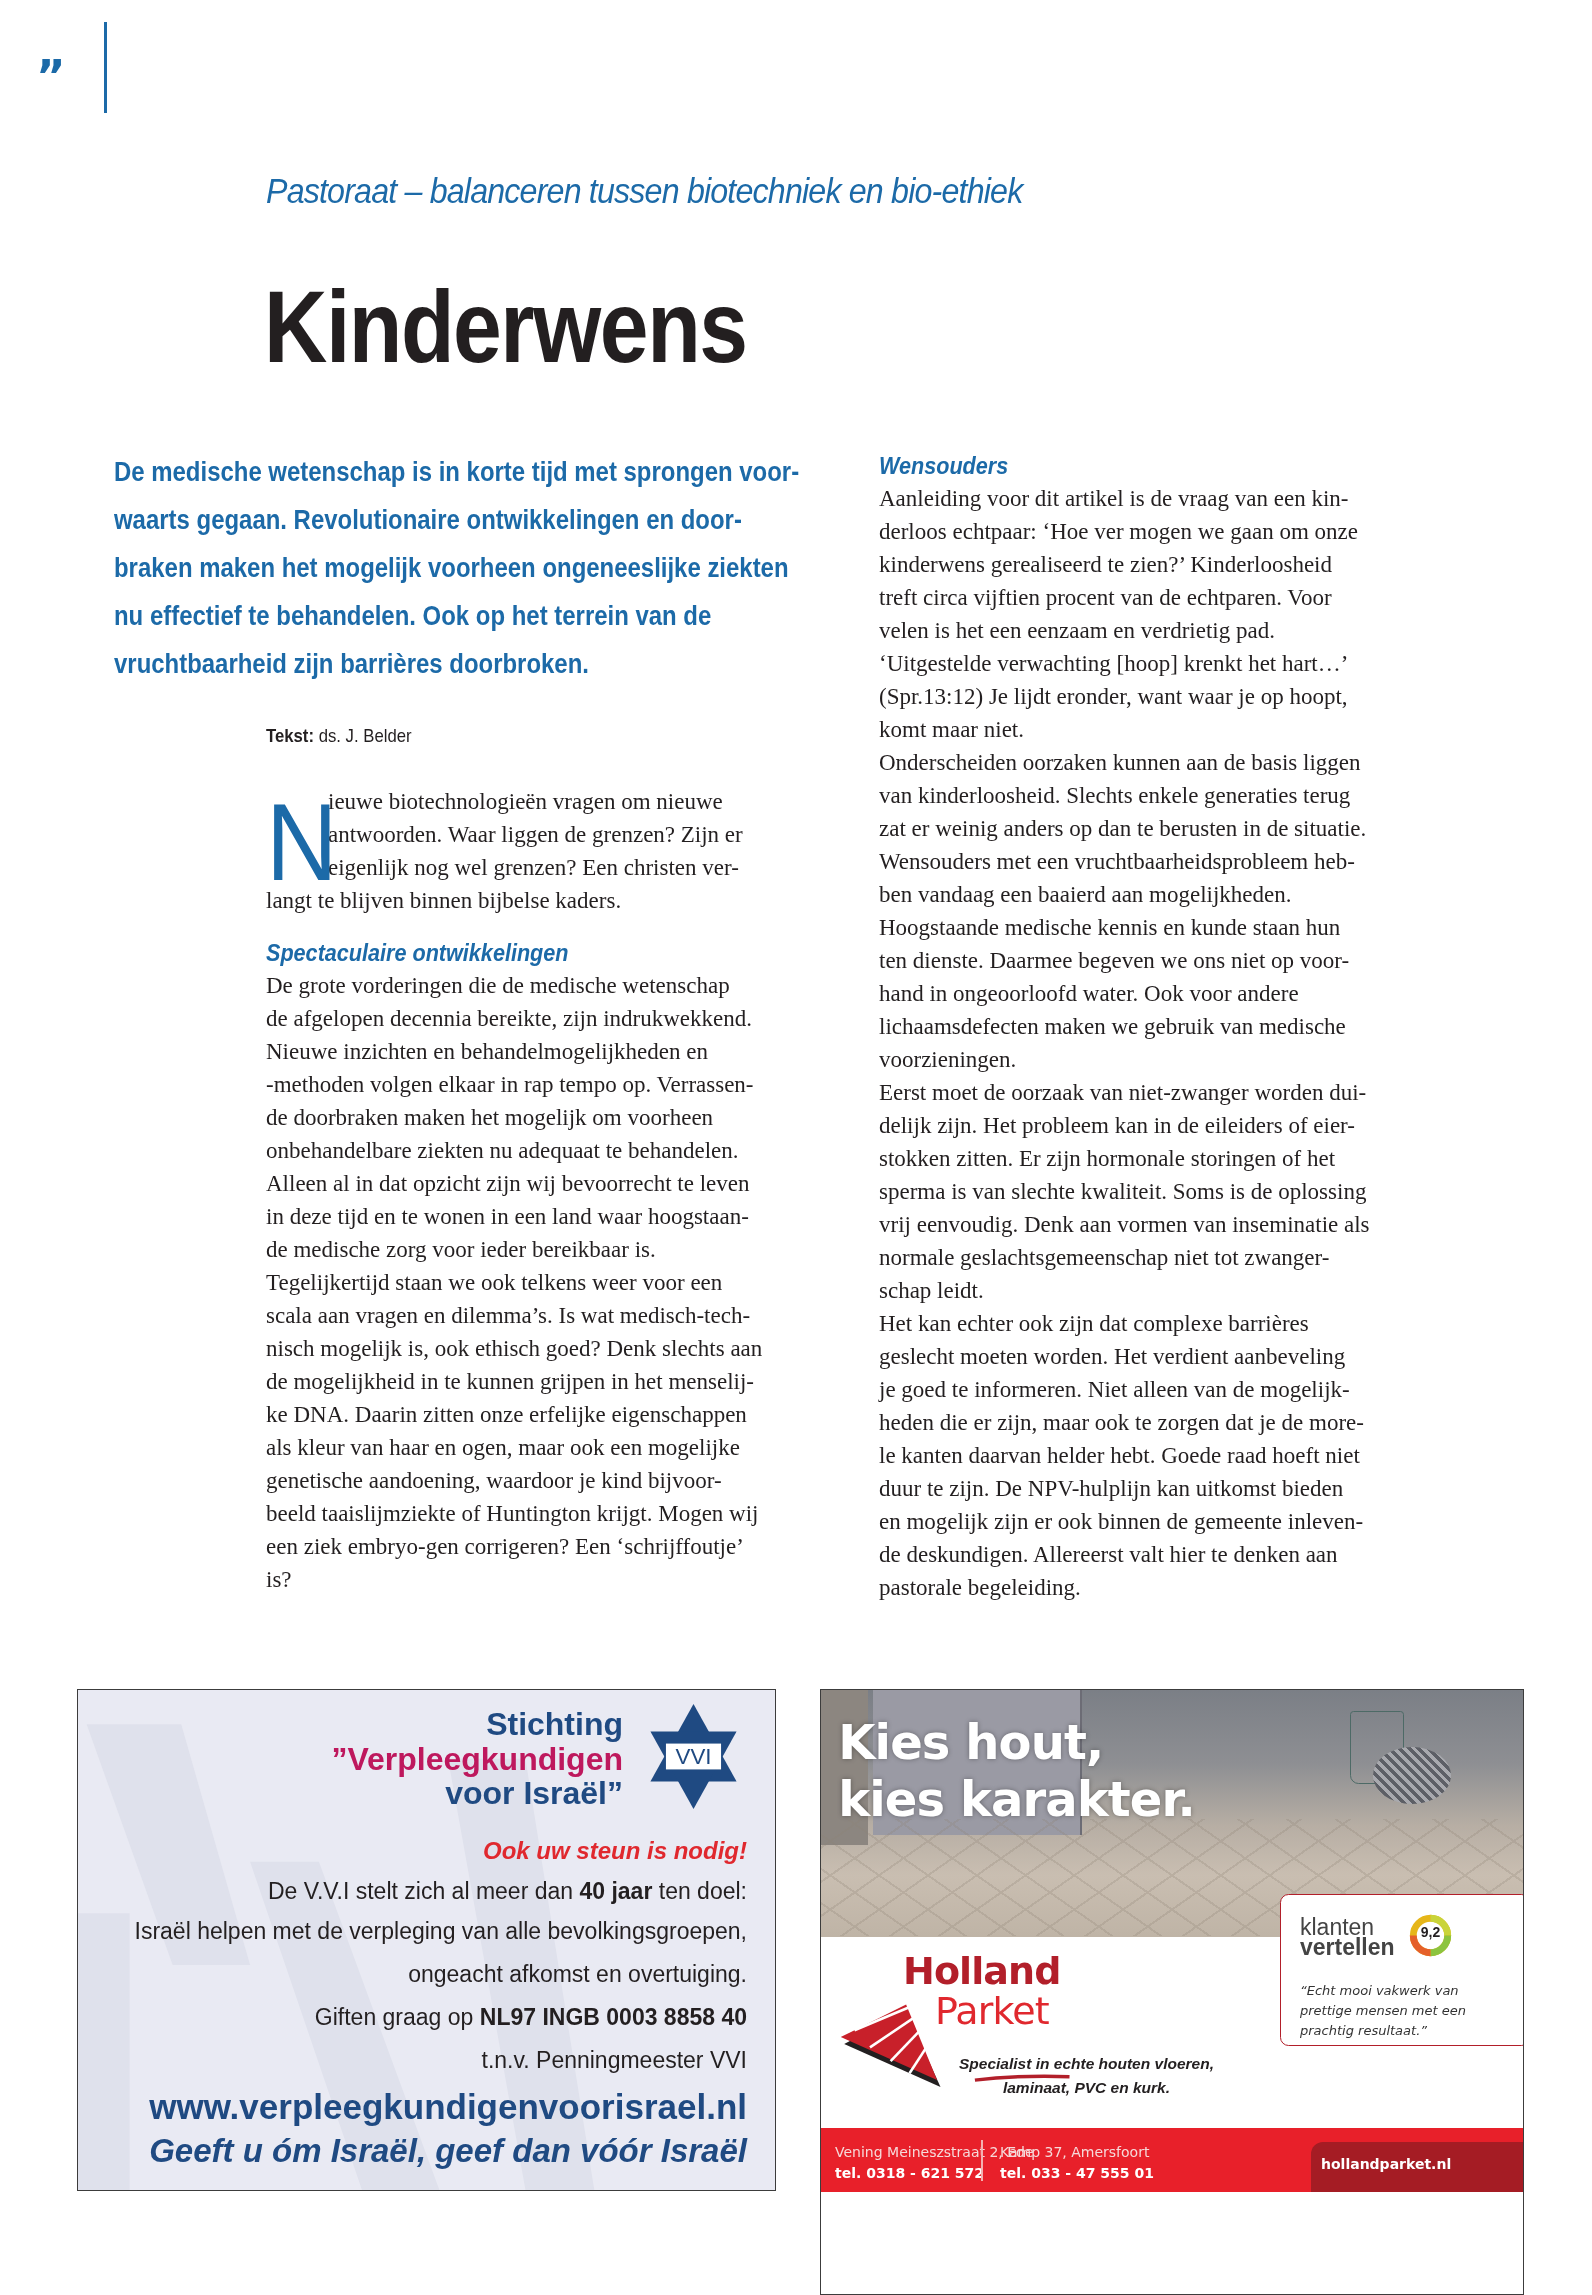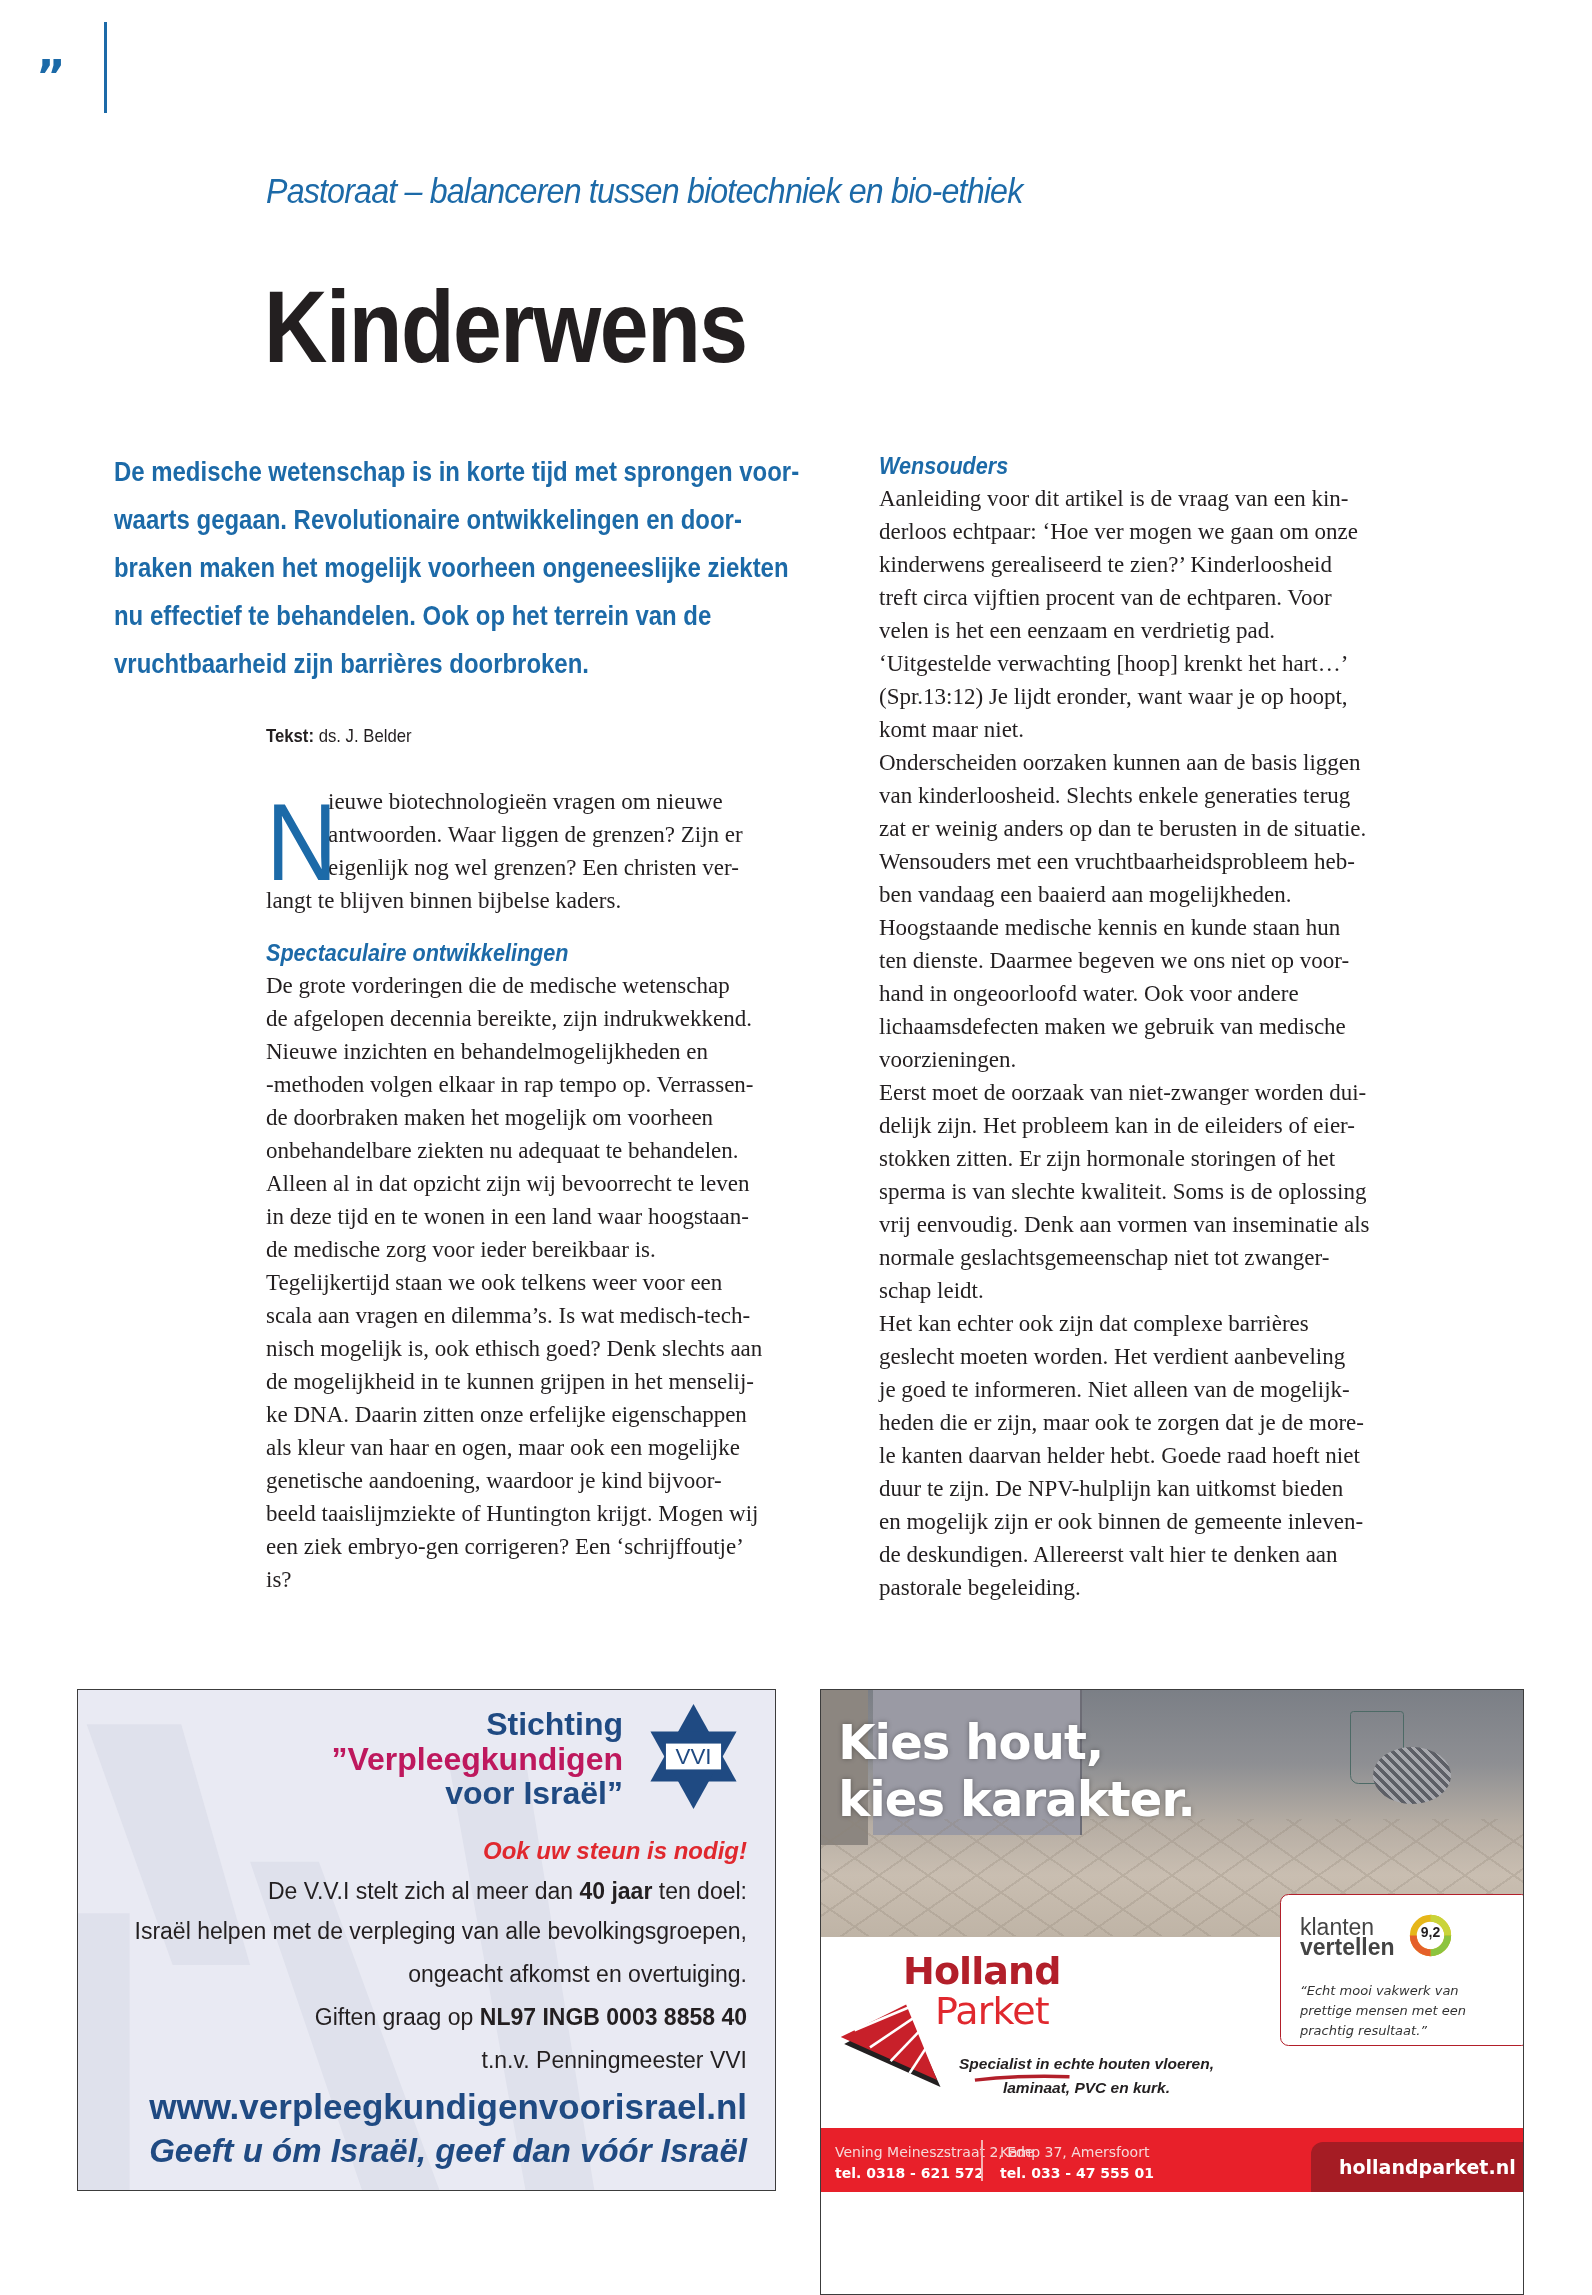--- a/index.html
+++ b/index.html
@@ -67,21 +67,21 @@
   #kv-2 { position: absolute; left: 19px; top: 41px; font-family: "Liberation Sans", sans-serif; font-weight: bold; font-size: 23px; color: #444; line-height: 22.4px; }
   #kv-badge { position: absolute; left: 128px; top: 19px; width: 43px; height: 43px; }
   #kv-score { position: absolute; left: 128px; top: 29px; width: 43px; text-align: center; font-family: "Liberation Sans", sans-serif; font-weight: bold; font-size: 14px; color: #231f20; }
   #kv-quote { position: absolute; left: 19px; top: 86px; width: 216px; font-family: "DejaVu Sans", sans-serif; font-style: italic; font-size: 13px; line-height: 20px; color: #333; }
   #hp-footer { position: absolute; left: 0; top: 438px; width: 100%; height: 64px; background: #e8202a; }
   #hp-addr1 { position: absolute; left: 14px; top: 14px; font-family: "DejaVu Sans", sans-serif; font-size: 14px; line-height: 21px; color: #f6d9d9; }
   #hp-addr2 { position: absolute; left: 179px; top: 14px; font-family: "DejaVu Sans", sans-serif; font-size: 14px; line-height: 21px; color: #f6d9d9; }
   .hp-tel { color: #ffffff; font-weight: bold; }
   #hp-divider { position: absolute; left: 160px; top: 12px; width: 1.7px; height: 41px; background: #f4b0b0; }
   #hp-url-box { position: absolute; left: 490px; top: 14px; width: 216px; height: 50px; background: #a51c24; border-radius: 12px 0 0 0; }
-  #hp-url { position: absolute; left: 28px; top: 14px; font-family: "DejaVu Sans", sans-serif; font-weight: bold; font-size: 19px; color: #ffffff; white-space: nowrap; }
+  #hp-url { position: absolute; left: 10px; top: 14px; font-family: "DejaVu Sans", sans-serif; font-weight: bold; font-size: 14px; color: #ffffff; white-space: nowrap; }
 </style>
 </head>
 <body>
 
 <div class="abs" id="quote-mark">”</div>
 <div class="abs" id="header-rule"></div>
 <div class="abs" id="kicker">Pastoraat – balanceren tussen biotechniek en bio-ethiek</div>
 <h1 class="abs" id="title" style="margin:0;">Kinderwens</h1>
 
 <div class="abs" id="lead">

